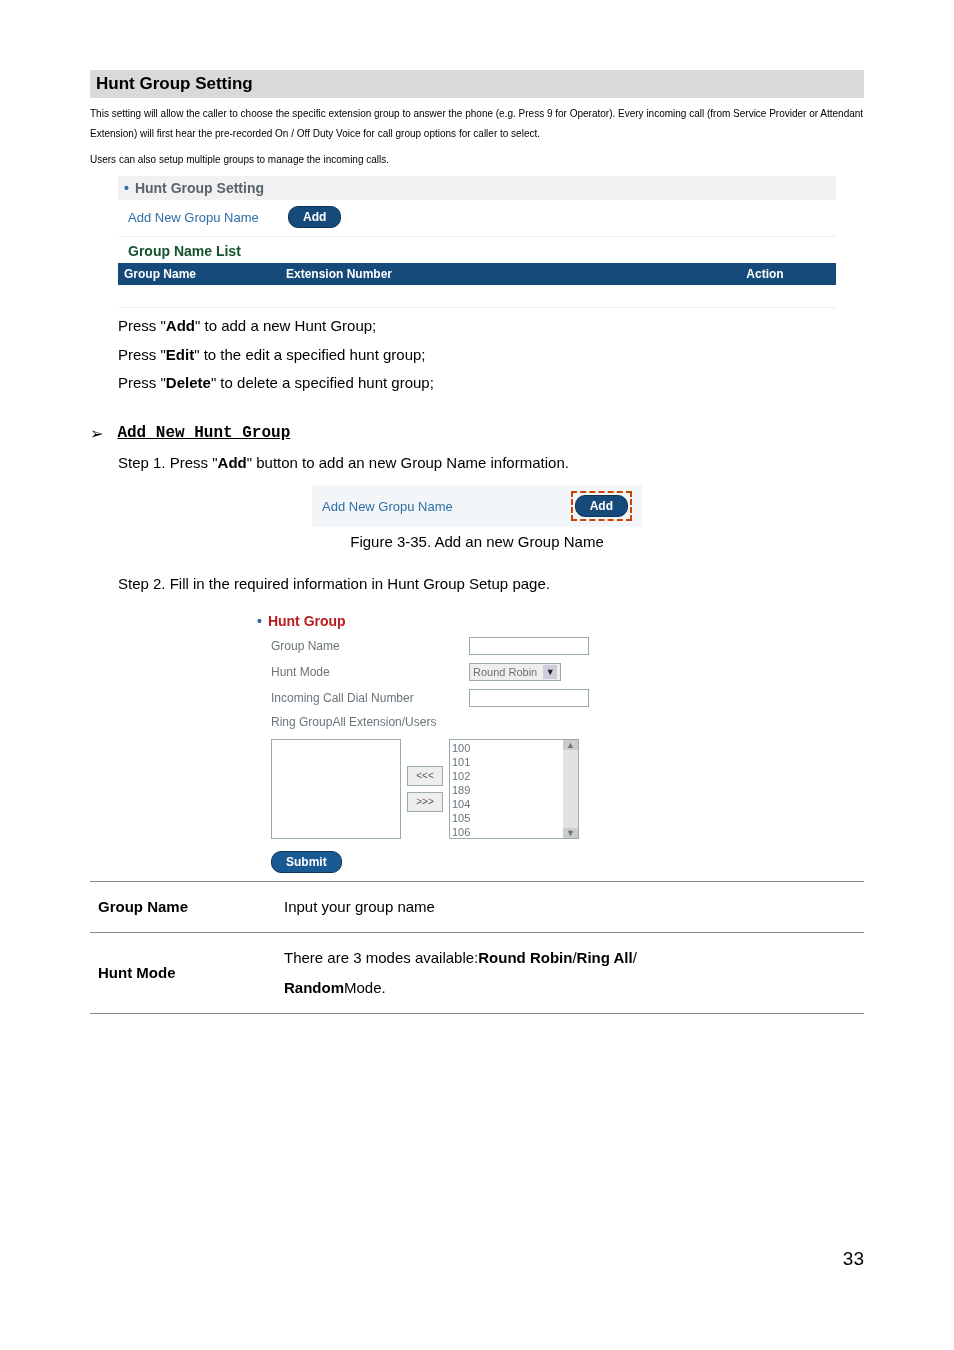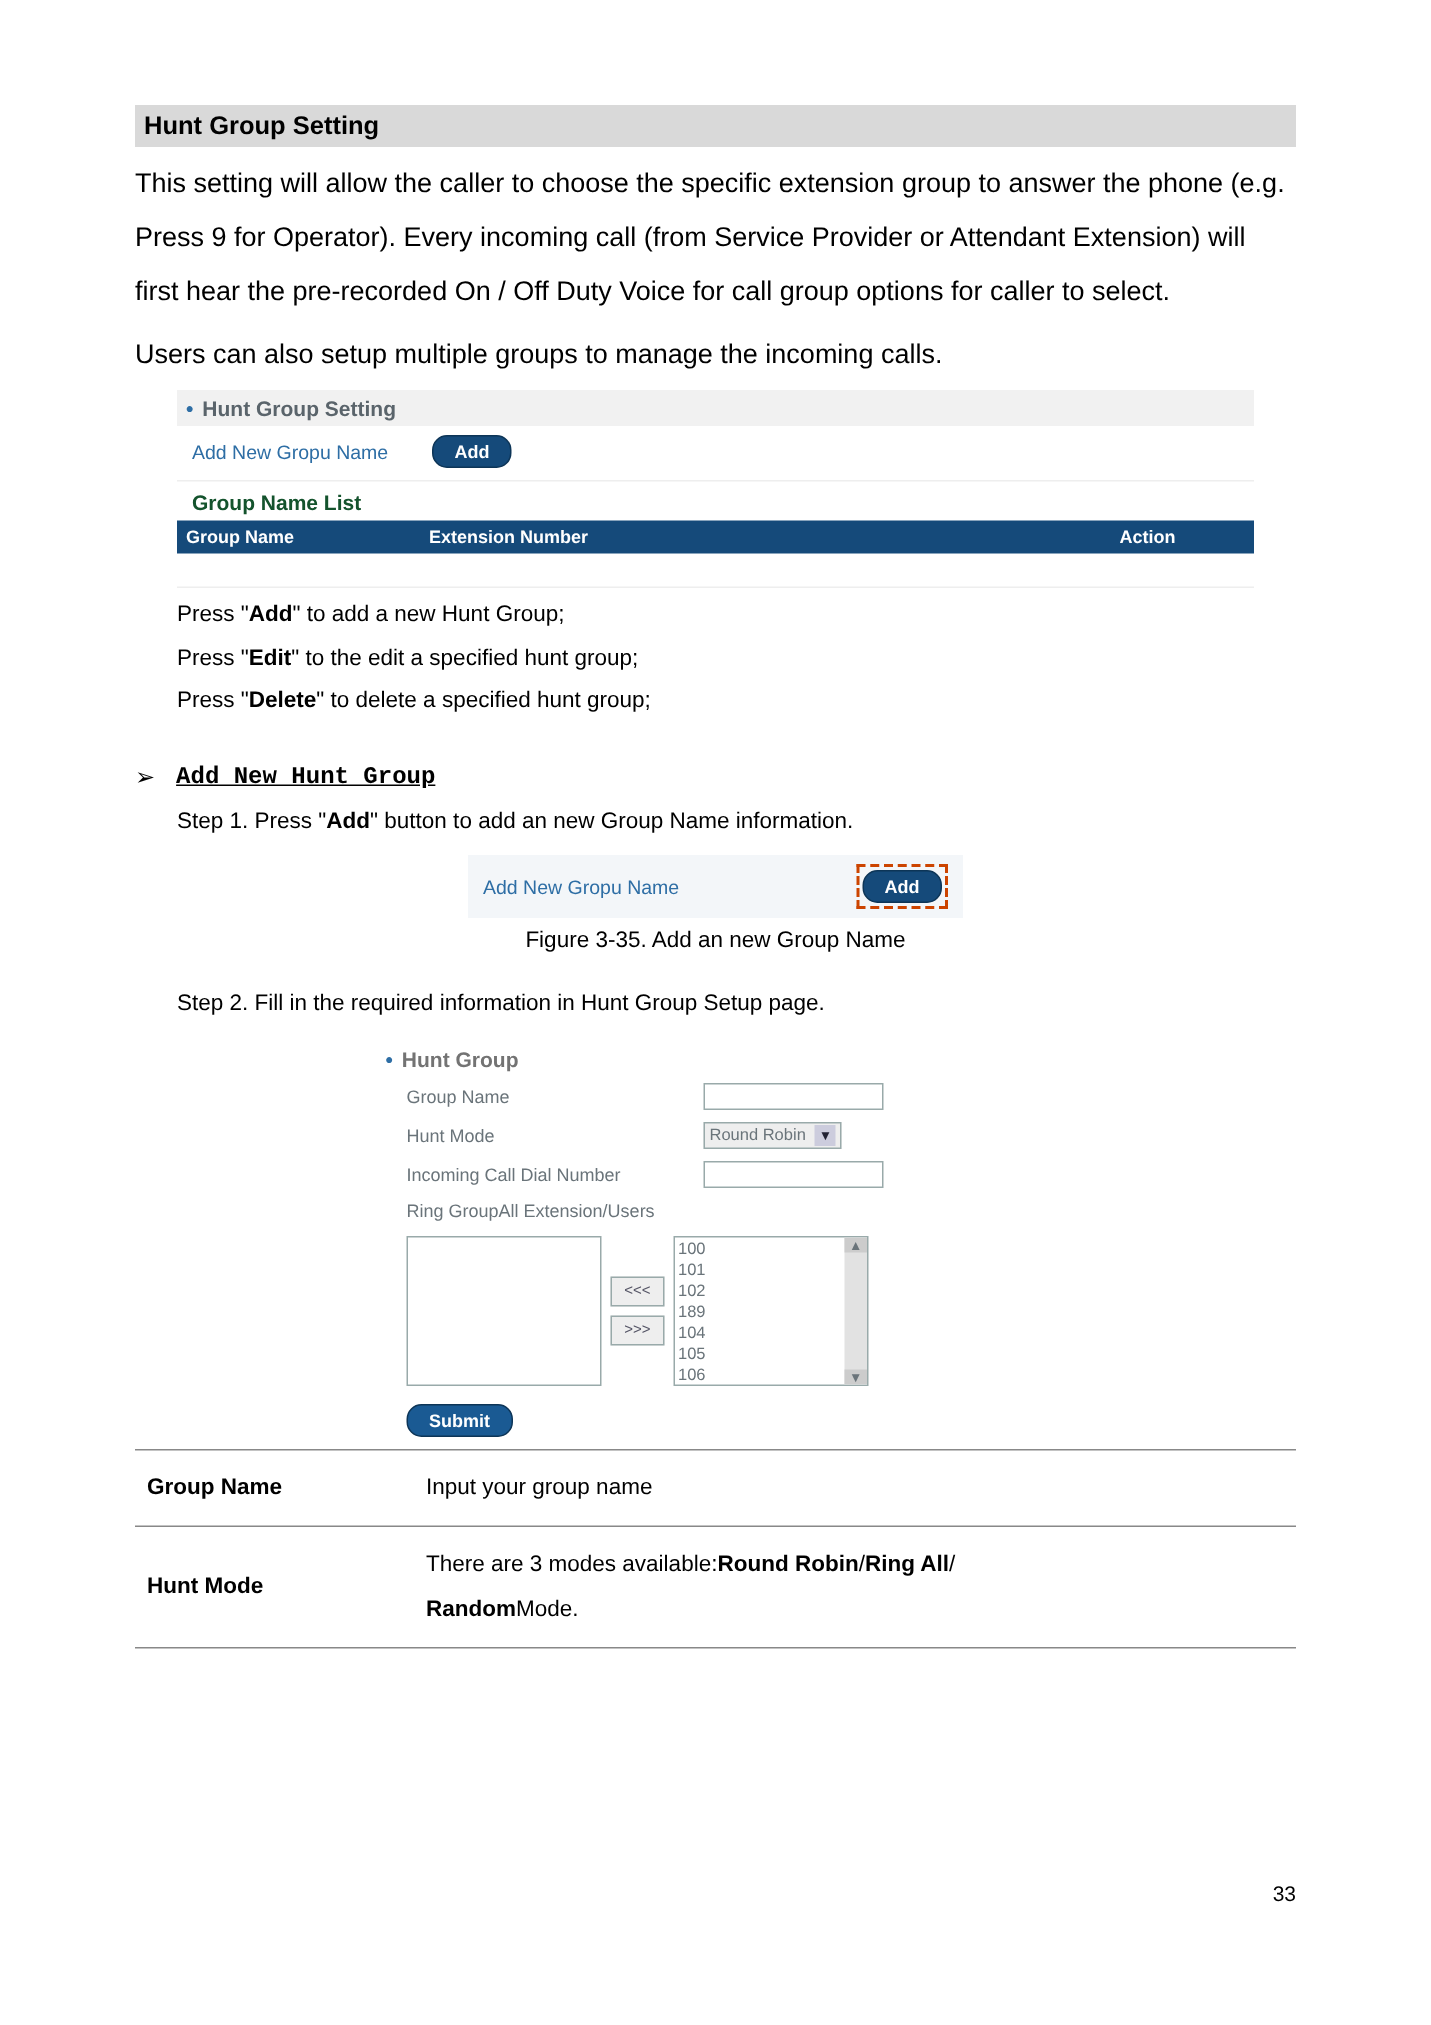--- a/index.html
+++ b/index.html
@@ -16,21 +16,21 @@
     min-height: 1300px;
     box-sizing: border-box;
   }
   .section-title-bar {
     background: #d9d9d9;
     font-weight: bold;
     font-size: 17px;
     padding: 4px 6px;
   }
   .body-text {
-    font-size: 18px;
+    font-size: 10px;
     line-height: 2.0;
     margin-top: 6px;
   }
   .fig-wrap {
     margin: 8px 0 4px 0;
   }
   .fig-cap {
     text-align: center;
     font-size: 15px;
     margin: 6px 0 20px 0;
@@ -152,21 +152,21 @@
   
   .panel3 {
     width: 440px;
     margin: 10px auto 8px auto;
     font-size: 12px;
     color: #6a747a;
   }
   .panel3 .hdr {
     font-size: 14px;
     font-weight: bold;
-    color: #737373;
+    color: #b91c1c;
     padding: 4px 0;
   }
   .panel3 .hdr::before {
     content: "•";
     color: #2e6ea5;
     margin-right: 6px;
     font-weight: bold;
   }
   .panel3 .row {
     display: flex;
@@ -267,21 +267,21 @@
   .desc-tbl td.k {
     font-weight: bold;
     width: 170px;
   }
   .desc-tbl td .sp { display:inline-block; }
 
   .page-num {
     position: absolute;
     right: 90px;
     bottom: 30px;
-    font-size: 14px;
+    font-size: 19px;
   }
 </style>
 </head>
 <body>
 <div class="page">
 
 <div class="section-title-bar">Hunt Group Setting</div>
 
 <div class="body-text">This setting will allow the caller to choose the specific extension group to answer the phone (e.g. Press 9 for Operator). Every incoming call (from Service Provider or Attendant Extension) will first hear the pre-recorded On / Off Duty Voice for call group options for caller to select.</div>
 <div class="body-text">Users can also setup multiple groups to manage the incoming calls.</div>

